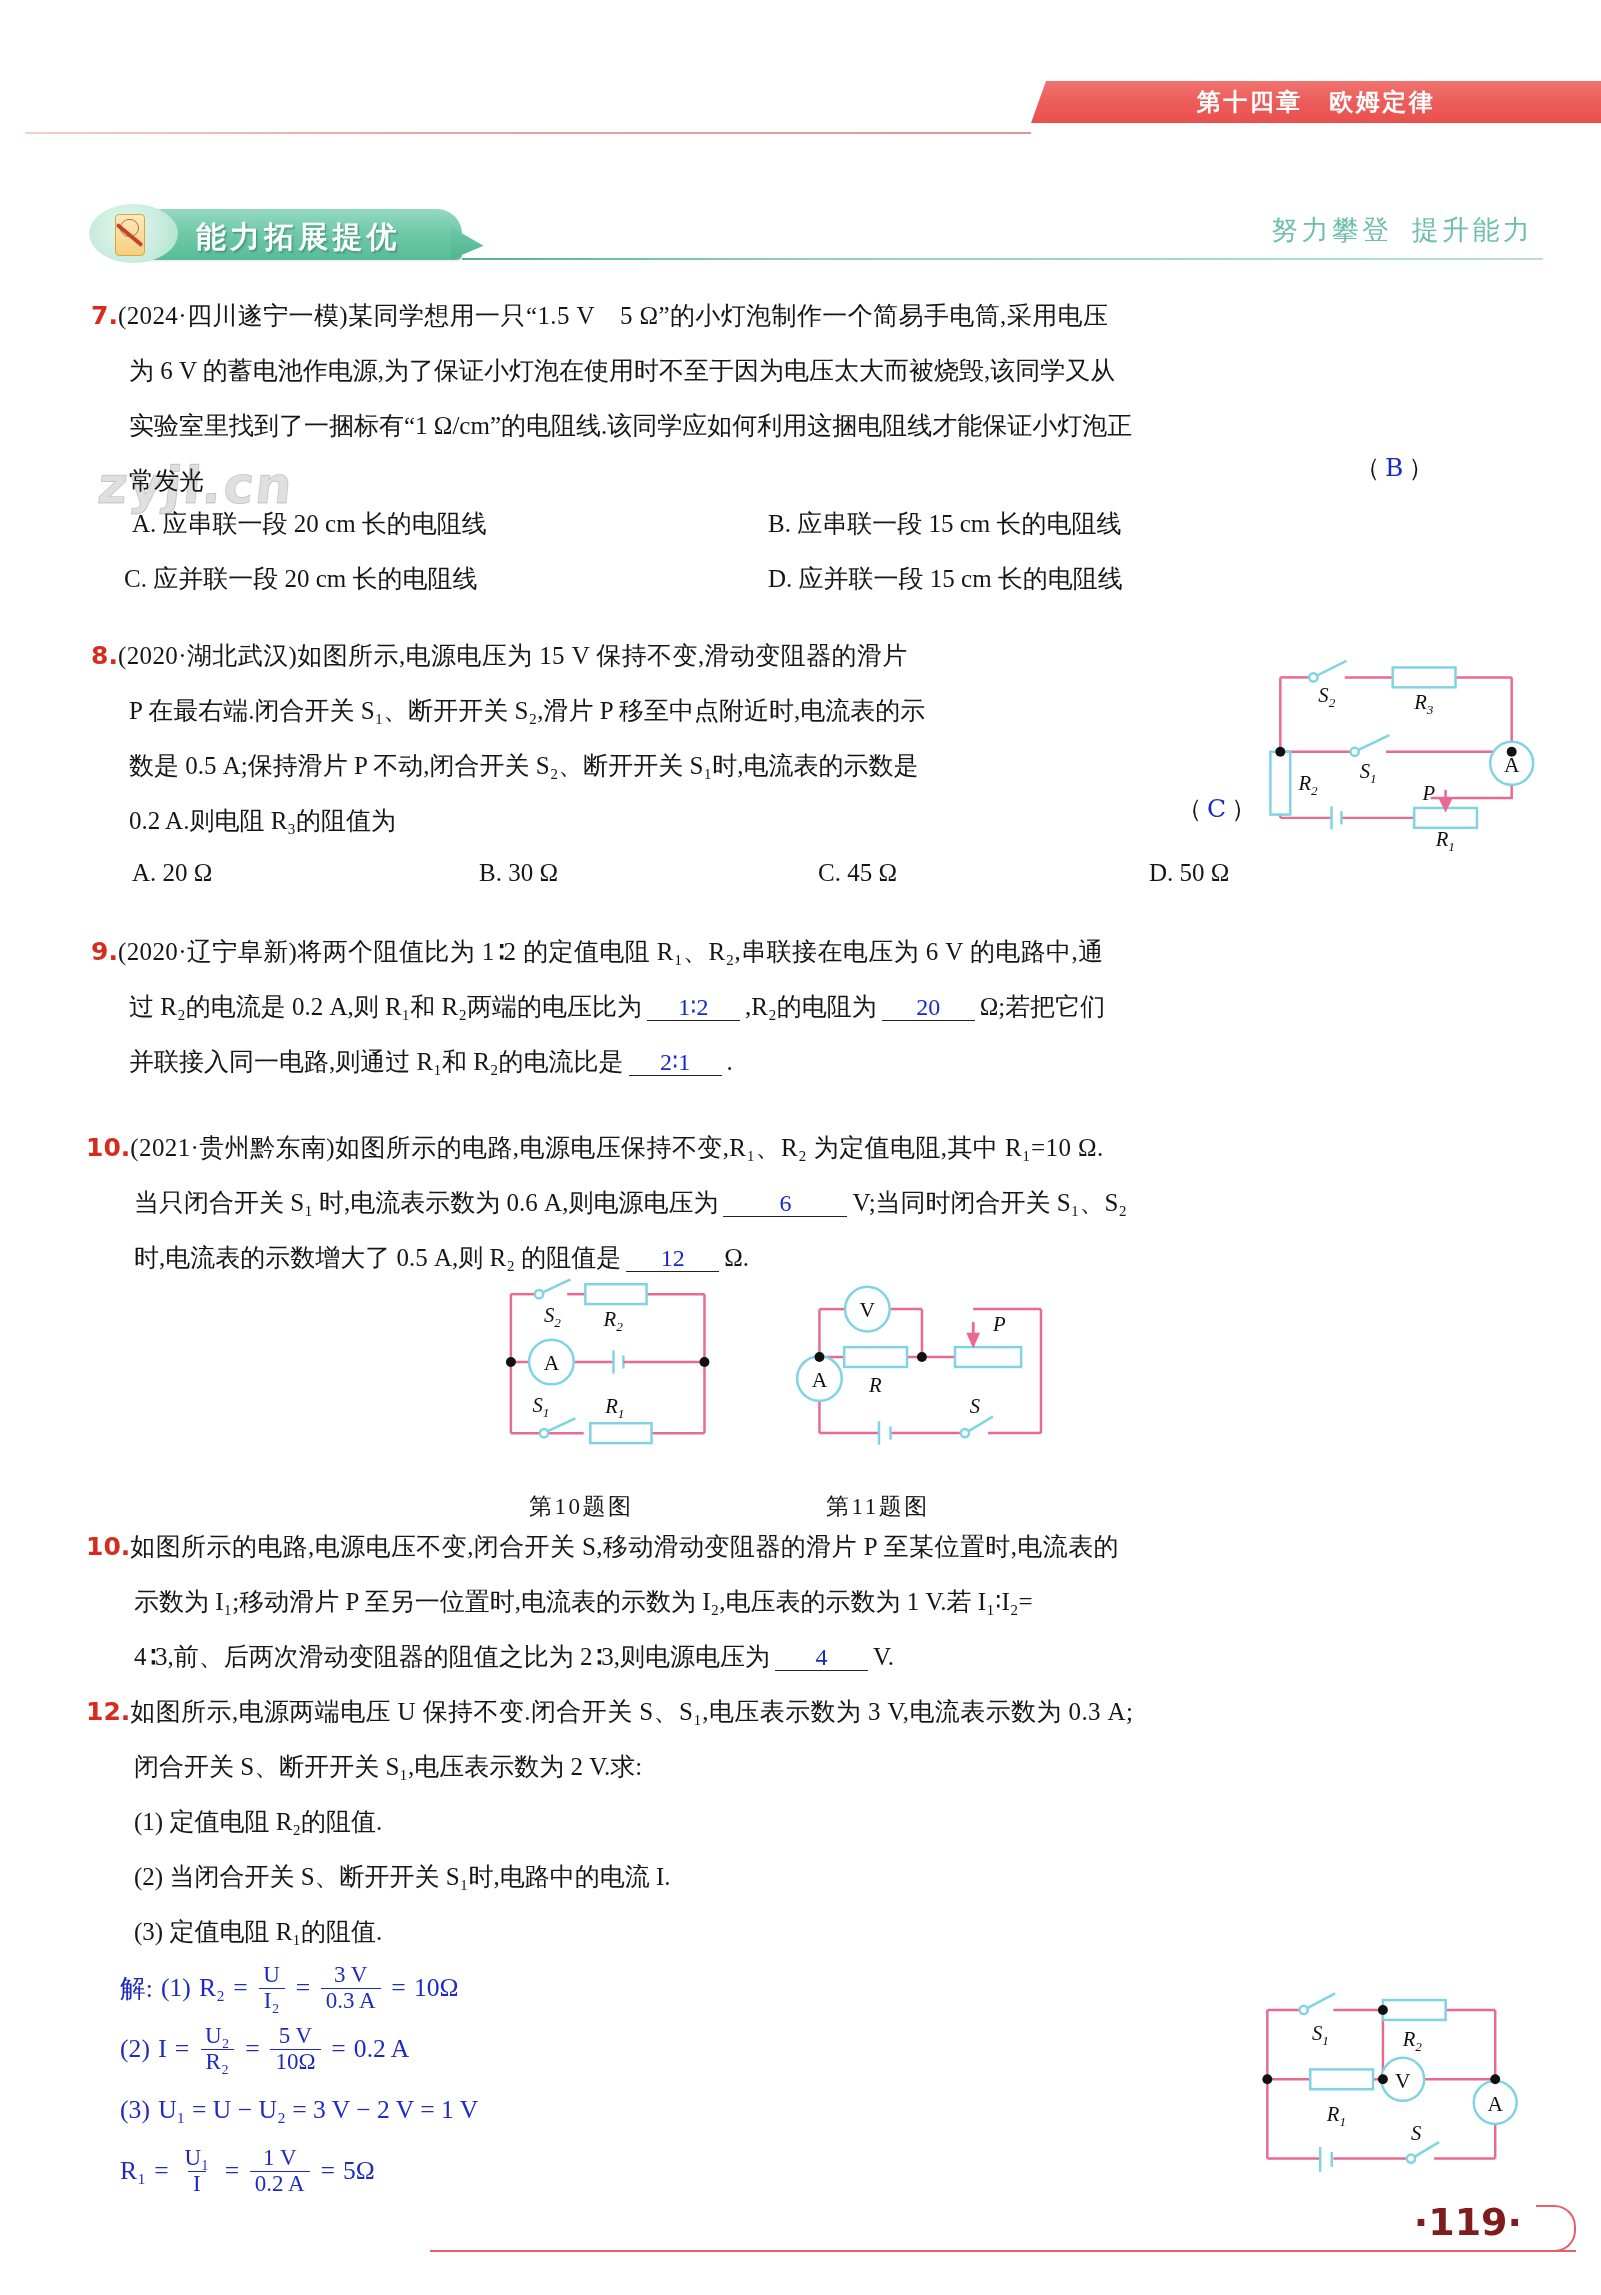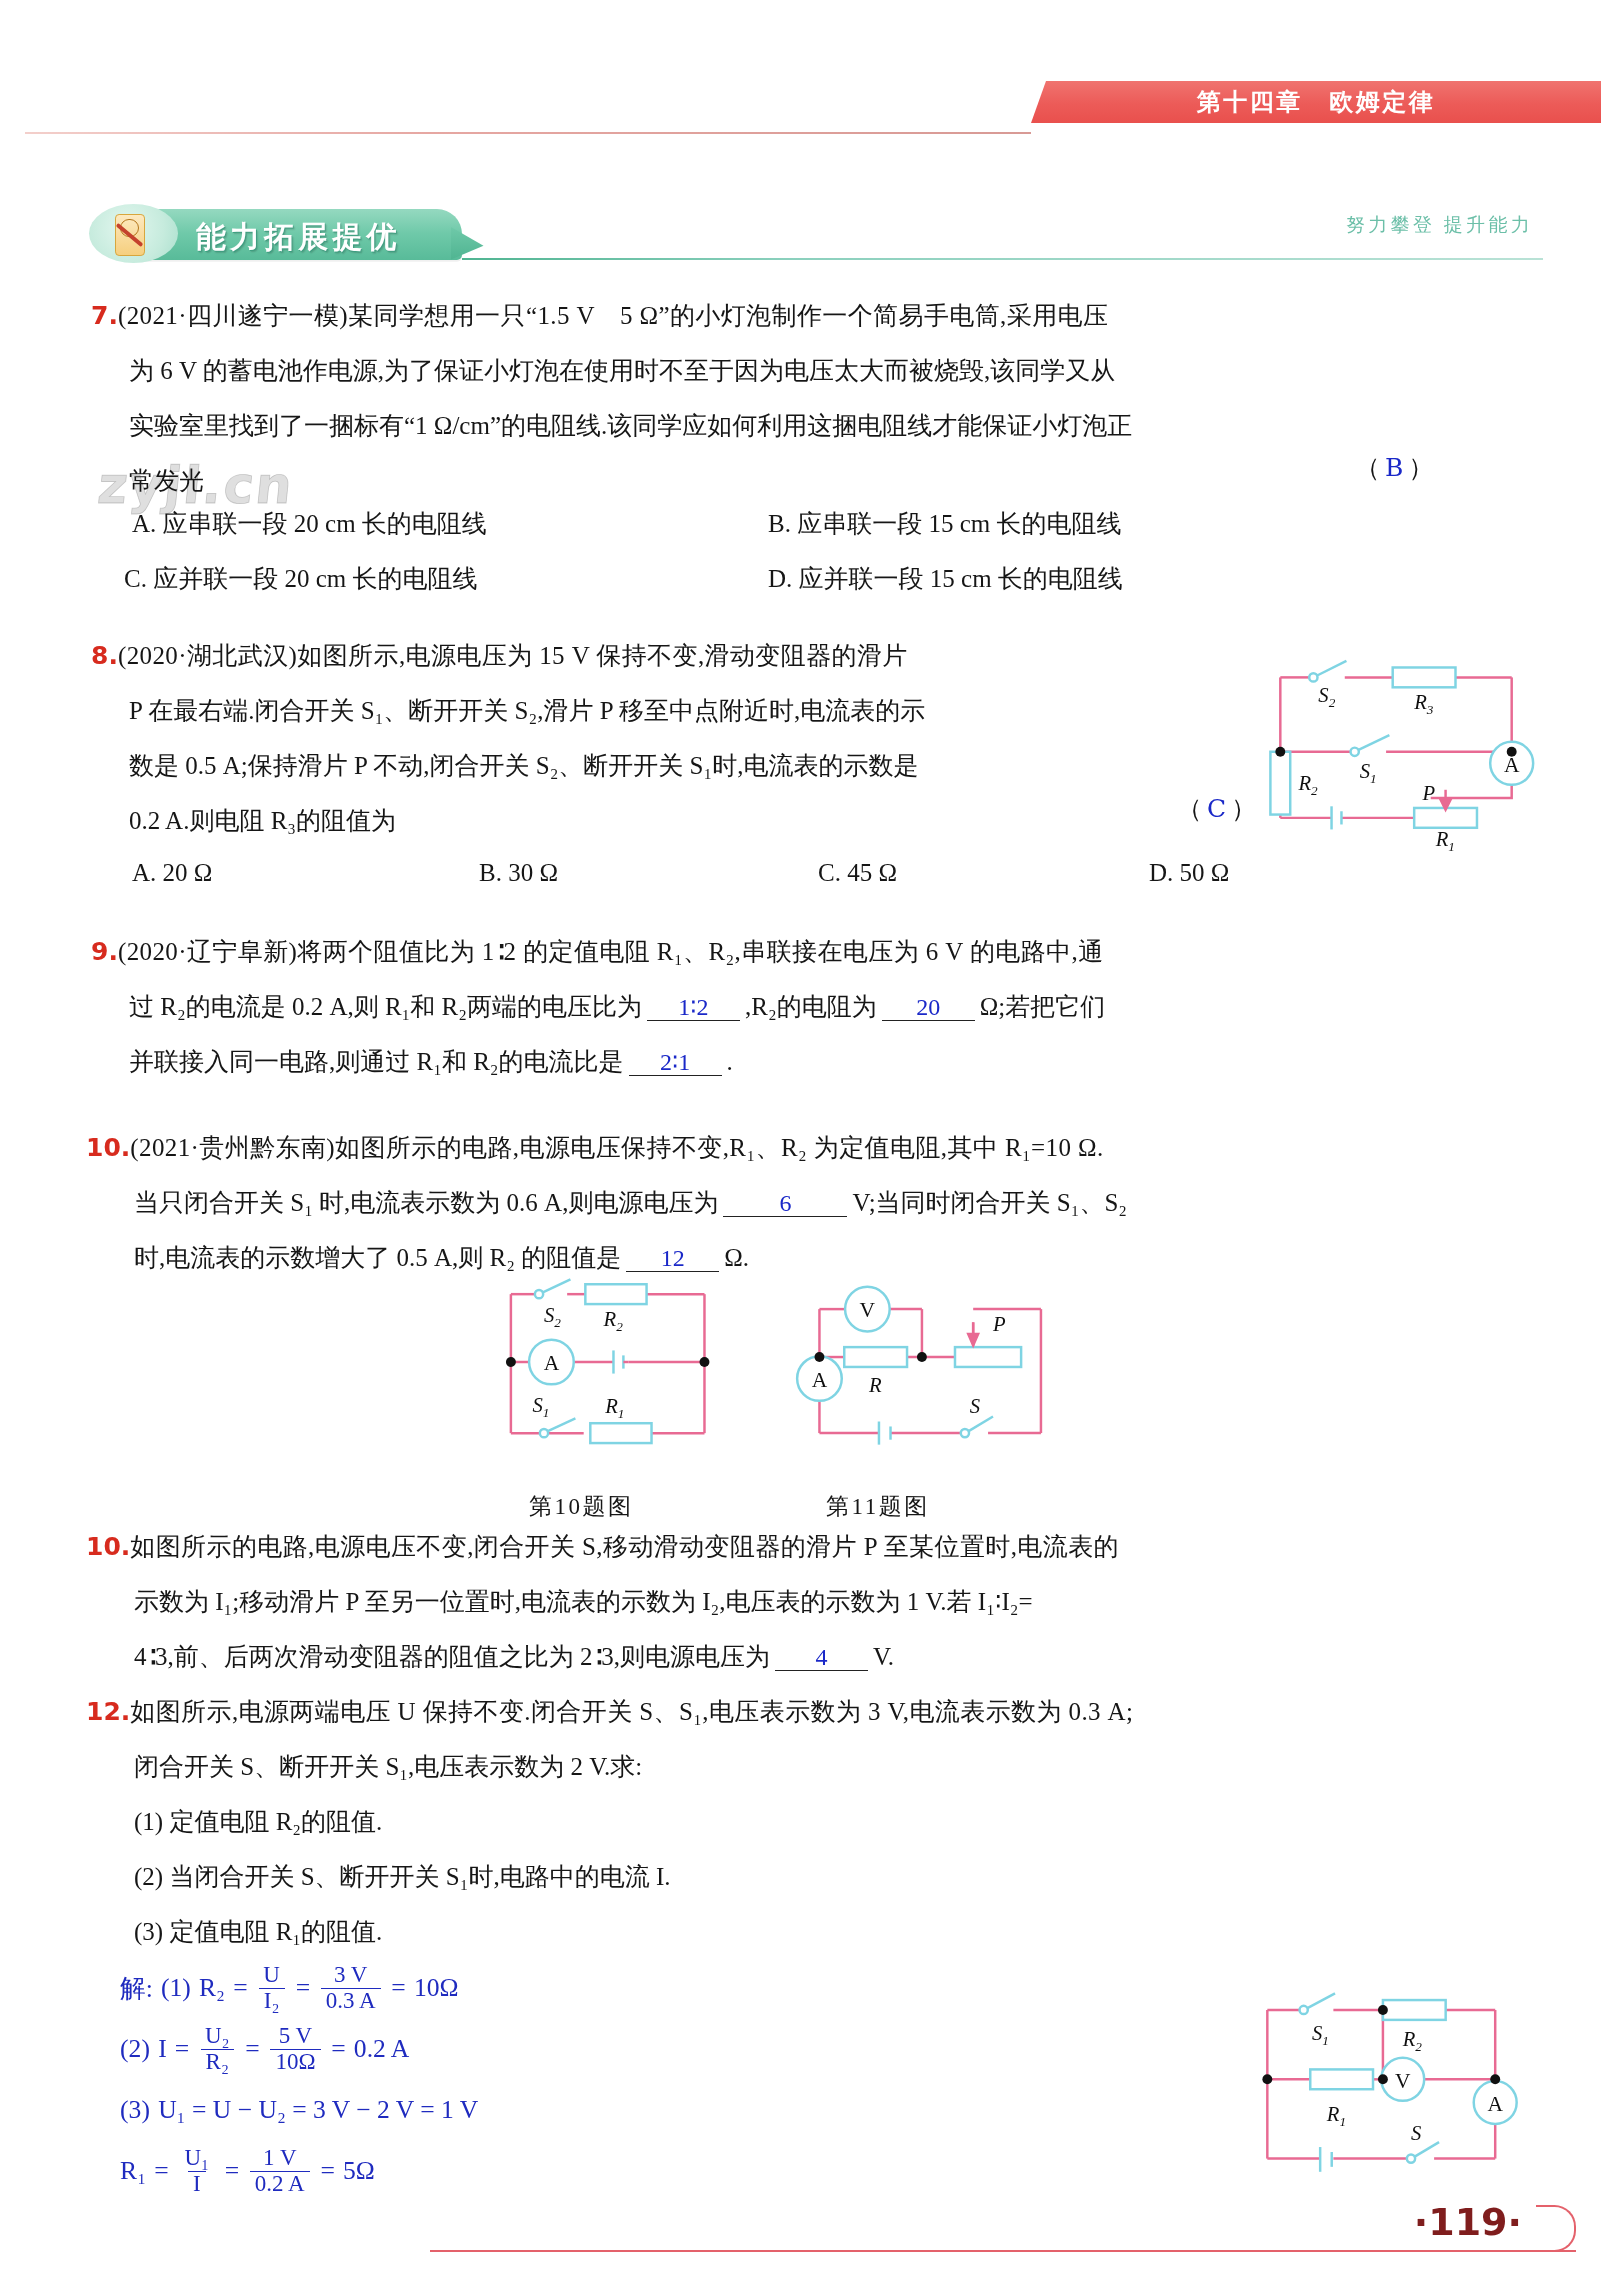--- a/index.html
+++ b/index.html
@@ -55,22 +55,22 @@
   .badge-lamp:before{
     content:"";position:absolute;left:4.1px;top:4.1px;width:16.5px;height:16.5px;
     border:1.7px solid #b4761c;border-radius:50%;
   }
   .badge-lamp:after{
     content:"";position:absolute;left:-3.3px;top:18px;width:33px;height:4.1px;
     background:#c4422c;transform:rotate(40deg);border-radius:2.5px;
   }
   .banner-slogan{
     position:absolute;right:10px;top:5px;
-    font-size:19px;color:#6cbfa8;letter-spacing:3.3px;
-    font-family:Liberation Sans, sans-serif;
+    font-size:27px;color:#6cbfa8;letter-spacing:3.3px;
+    font-family:Liberation Mono, monospace;
   }
   .banner-rule{
     position:absolute;left:373px;right:0;top:51px;height:1.7px;
     background:linear-gradient(90deg,#4fb491,#8bd0bd 30%,#b9e2d6);
   }
 
   
   .q{position:absolute;font-size:25px;line-height:55px;}
   .qnum{color:#d72b1e;font-weight:bold;font-family:"DejaVu Sans","Liberation Sans",sans-serif;}
   .body-txt{letter-spacing:0.4px;}
@@ -145,21 +145,21 @@
       <div class="badge-lamp"></div>
     </div>
     <div class="banner-title">能力拓展提优</div>
     <div class="banner-rule"></div>
     <div class="banner-slogan">努力攀登 提升能力</div>
   </div>
 
   <div class="wm">zyjl.cn</div>
 
   <div class="q" style="left:91px;top:288px;width:1454px;">
-    <span class="qnum">7.</span><span class="body-txt">(2021·四川遂宁一模)某同学想用一只“1.5 V　5 Ω”的小灯泡制作一个简易手电筒,采用电压</span>
+    <span class="qnum">7.</span><span class="body-txt">(2024·四川遂宁一模)某同学想用一只“1.5 V　5 Ω”的小灯泡制作一个简易手电筒,采用电压</span>
     <span class="indent" style="padding-left:38px;">为 6 V 的蓄电池作电源,为了保证小灯泡在使用时不至于因为电压太大而被烧毁,该同学又从</span>
     <span class="indent" style="padding-left:38px;">实验室里找到了一捆标有“1 Ω/cm”的电阻线.该同学应如何利用这捆电阻线才能保证小灯泡正</span>
     <span class="indent" style="padding-left:38px;">常发光</span>
   </div>
   <div class="paren-ans" style="position:absolute;left:1355px;top:451px;">
     （<span class="ans">B</span>）
   </div>
   <div class="opts">
     <div class="opt" style="left:132px;top:507px;">A. 应串联一段 20 cm 长的电阻线</div>
     <div class="opt" style="left:768px;top:507px;">B. 应串联一段 15 cm 长的电阻线</div>

